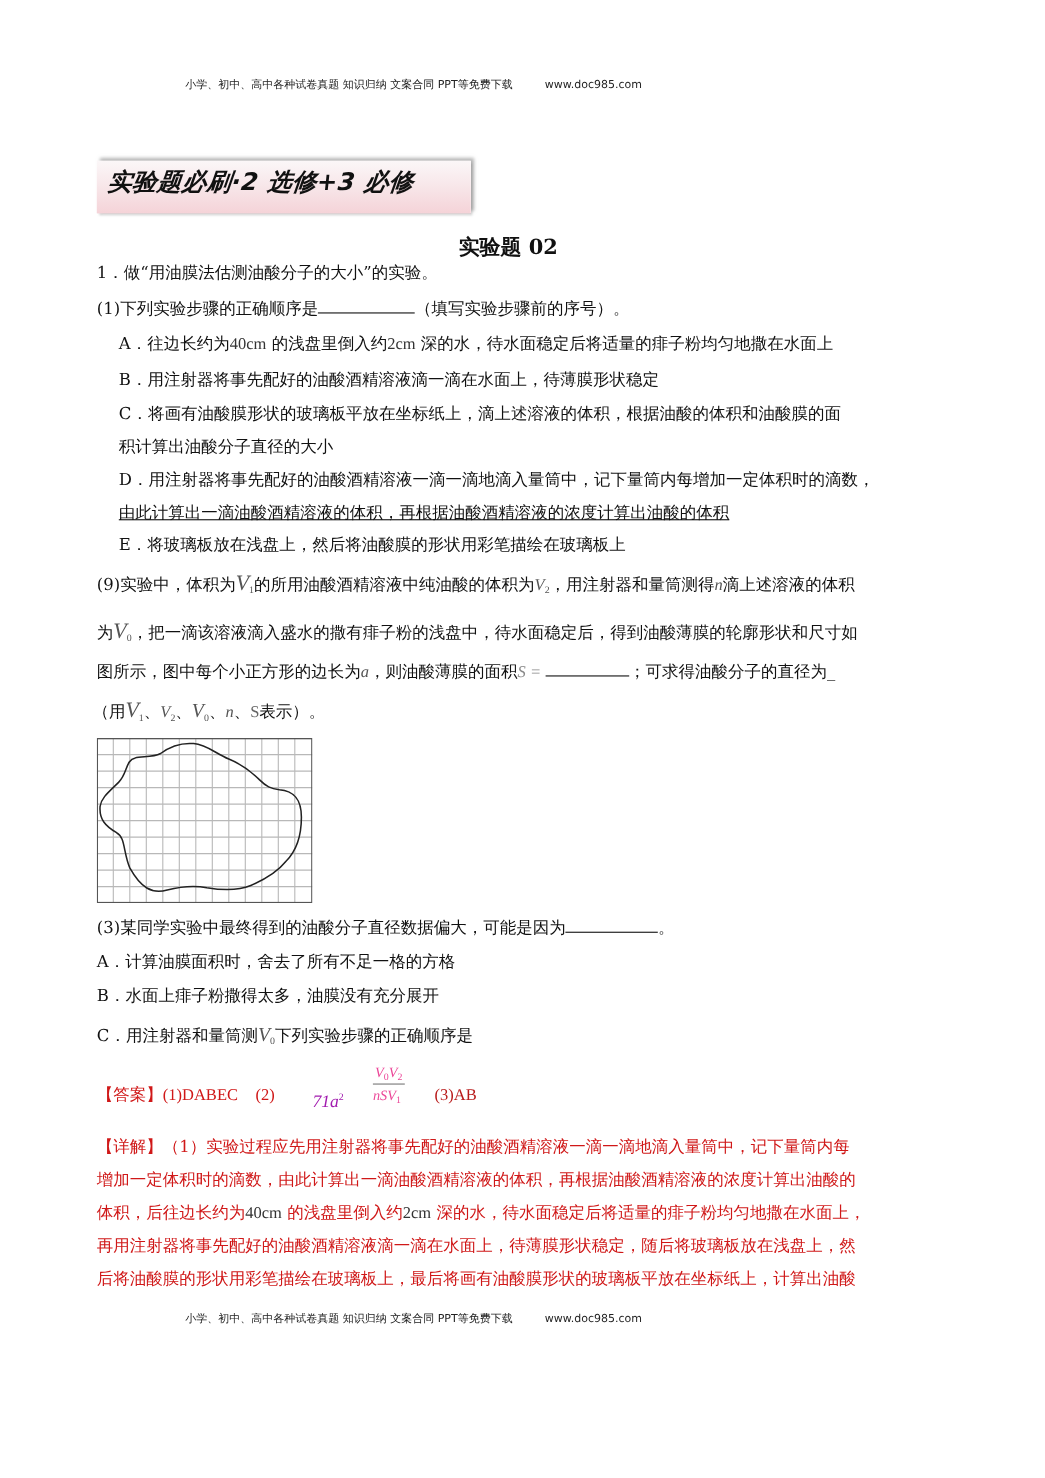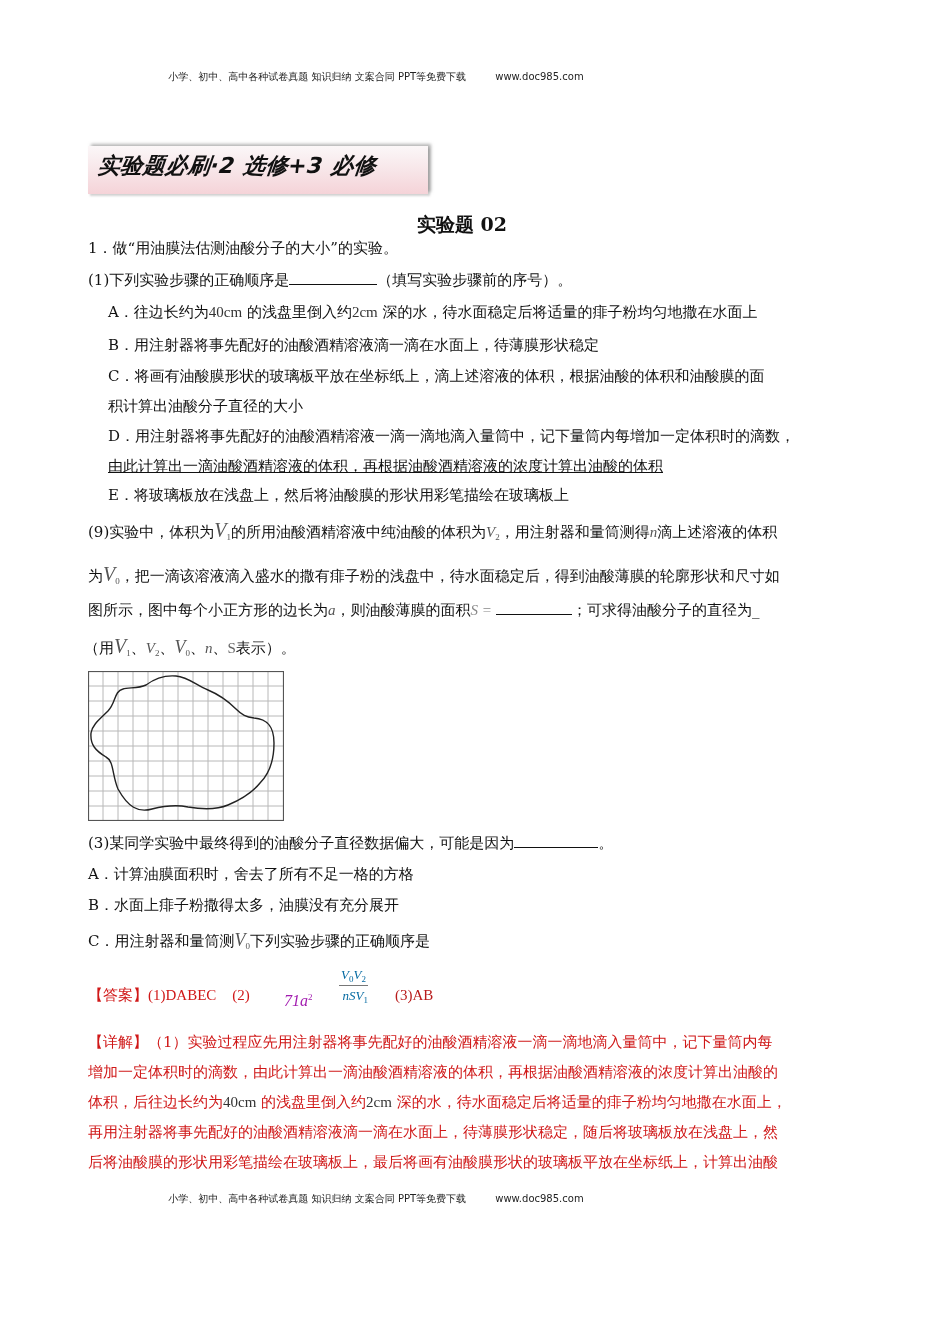--- a/index.html
+++ b/index.html
@@ -108,21 +108,21 @@
 <div class="abs line" style="top:930px;">
   <span>C．用注射器和量筒测</span><span class="math" style="font-size:18px;"><span>V</span><span class="sub">0</span></span><span>下列实验步骤的正确顺序是</span>
 </div>
 
 <div class="abs line red" style="top:985px; left:88px; font-size:15px;">
   <span>【答案】</span><span class="num" style="color:#d01818;">(1)DABEC</span><span style="display:inline-block; width:16px;"></span><span class="num" style="color:#d01818;">(2)</span>
 </div>
 <div class="abs math" style="top:992px; left:284px; font-size:16px; color:#a21caf;">
   <span>71a</span><sup style="font-size:9px; font-style:normal;">2</sup>
 </div>
-<div class="abs math" style="top:967px; left:339px; font-size:13px; color:#0369a1; text-align:right;">
+<div class="abs math" style="top:967px; left:339px; font-size:13px; color:#ec4899; text-align:left;">
   <div style="border-bottom:1px solid #777; padding:0 2px 1px 2px;">V<span class="sub">0</span>V<span class="sub">2</span></div>
   <div style="padding-top:2px;">nSV<span class="sub">1</span></div>
 </div>
 <div class="abs line red" style="top:985px; left:395px;">
   <span class="num" style="color:#b91c1c;">(3)AB</span>
 </div>
 
 <div class="abs line red" style="top:1032px;">
   <span>【详解】</span><span>（1）实验过程应先用注射器将事先配好的油酸酒精溶液一滴一滴地滴入量筒中，记下量筒内每</span>
 </div>

